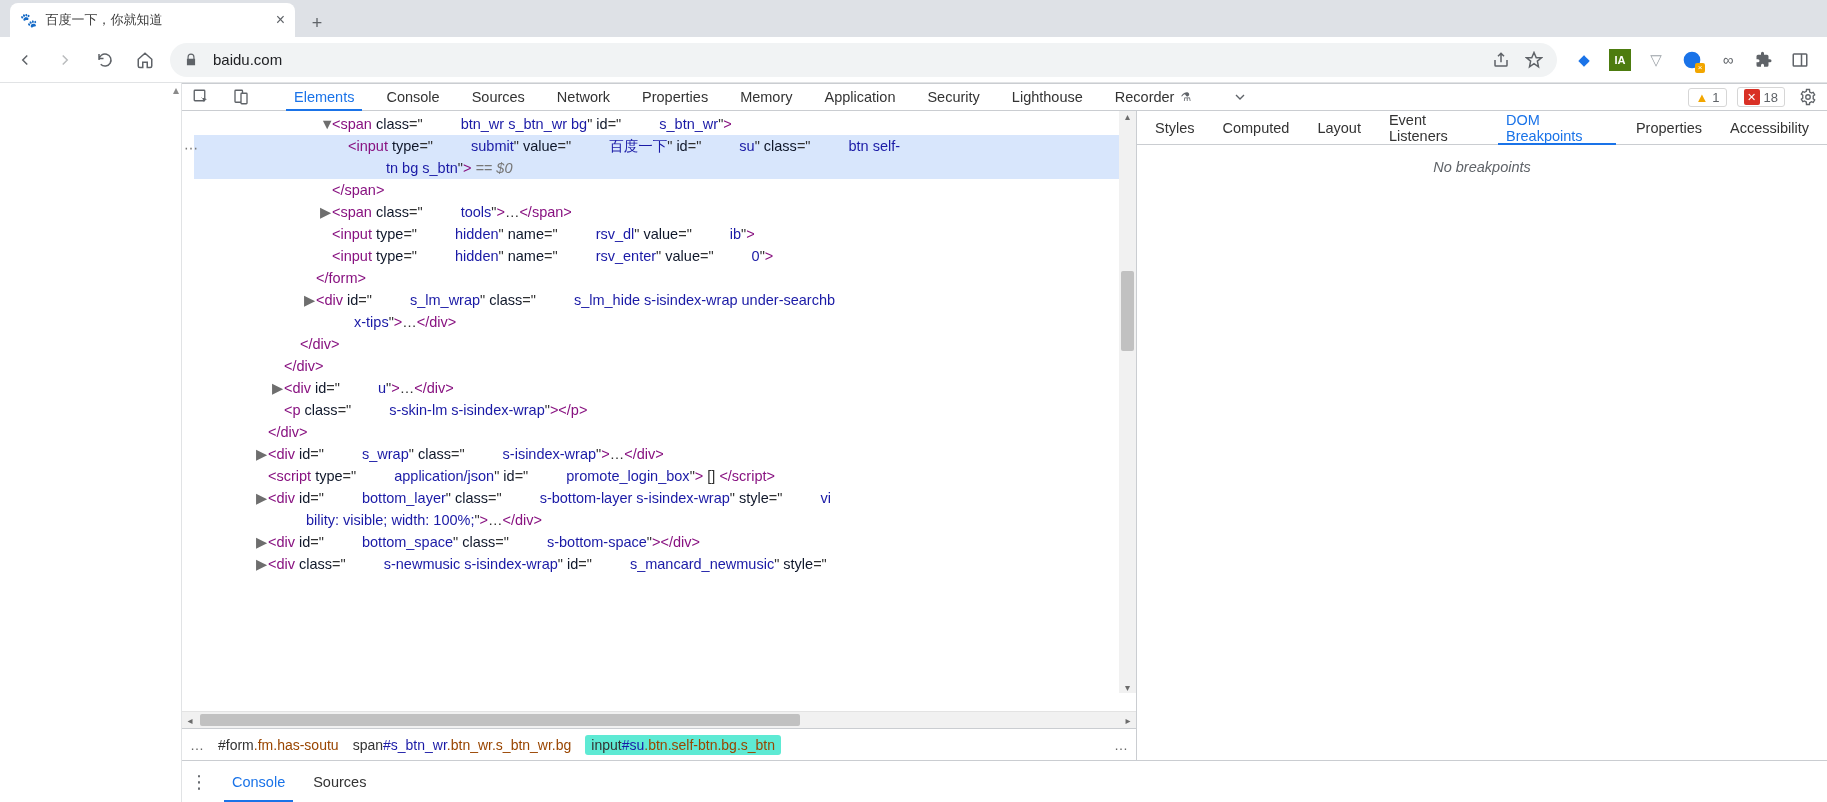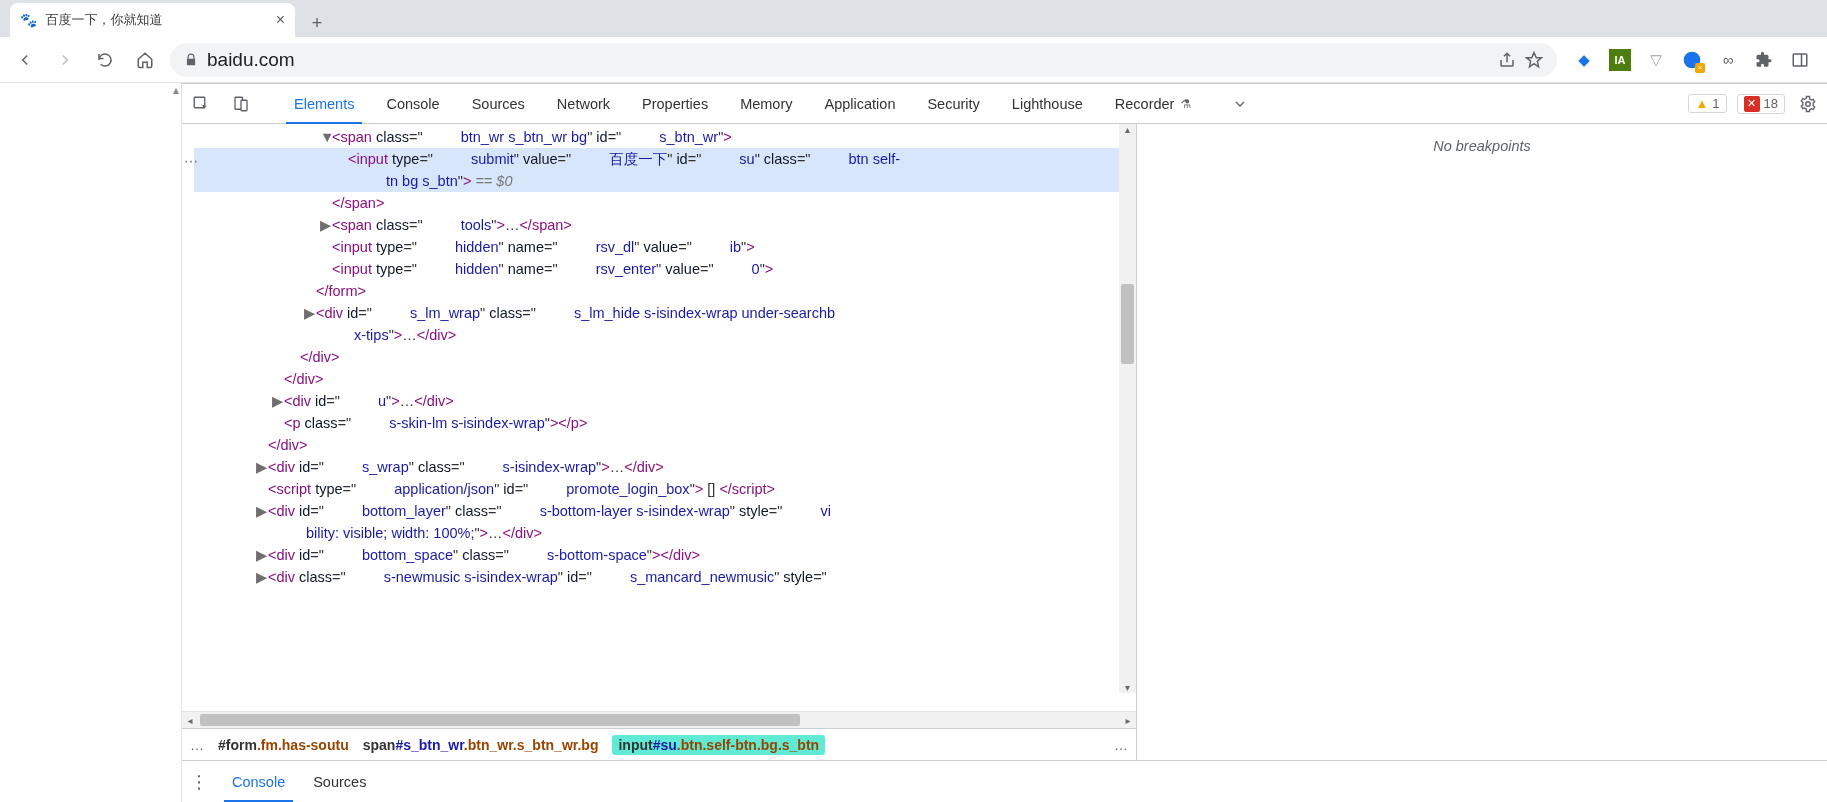--- a/index.html
+++ b/index.html
@@ -8,32 +8,32 @@
 
 .browser-tabs { height: 37px; background: #dee1e6; display: flex; align-items: flex-end; padding-left: 10px; }
 .tab { background: #fff; height: 34px; width: 285px; border-radius: 8px 8px 0 0; display: flex; align-items: center; padding: 0 10px; font-size: 13px; color: #3b3b3b; gap: 8px; }
 .tab .paw { color: #2f52e0; font-size: 14px; }
 .tab .close { margin-left: auto; color: #5f6368; font-size: 16px; cursor: pointer; }
 .newtab { width: 28px; height: 28px; display: flex; align-items: center; justify-content: center; color: #5f6368; font-size: 18px; margin-left: 8px; cursor: pointer; }
 
 .toolbar { height: 46px; display: flex; align-items: center; padding: 0 10px; gap: 10px; border-bottom: 1px solid #e1e3e5; background: #fff; }
 .nav-icon { width: 30px; height: 30px; display: flex; align-items: center; justify-content: center; color: #5f6368; font-size: 18px; cursor: pointer; }
 .nav-icon.dis { color: #babcbe; }
-.omnibox { flex: 1; height: 34px; background: #f1f3f4; border-radius: 17px; display: flex; align-items: center; padding: 0 14px; gap: 9px; color: #202124; font-size: 19px; }
+.omnibox { flex: 1; height: 34px; background: #f1f3f4; border-radius: 17px; display: flex; align-items: center; padding: 0 14px; gap: 15px; color: #202124; font-size: 15px; }
 .omnibox .lock { color: #5f6368; font-size: 13px; }
 .ext-icons { display: flex; gap: 14px; align-items: center; padding: 0 6px; }
 .ext { width: 22px; height: 22px; display: flex; align-items: center; justify-content: center; font-size: 15px; cursor: pointer; }
 
 
 .main { display: flex; height: 719px; }
 .left-gutter { width: 182px; background: #fff; border-right: 1px solid #e1e3e5; position: relative; }
 .left-gutter .up { position: absolute; top: 0; right: 2px; color: #8a8a8a; font-size: 12px; }
 
 .devtools { flex: 1; display: flex; flex-direction: column; border-top: 1px solid #cacdd1; }
-.dt-top { height: 40px; display: flex; align-items: center; border-bottom: 1px solid #cacdd1; padding: 0 6px; gap: 14px; }
+.dt-top { height: 27px; display: flex; align-items: center; border-bottom: 1px solid #cacdd1; padding: 0 6px; gap: 14px; }
 .dt-top .ico { width: 26px; height: 26px; display: flex; align-items: center; justify-content: center; color: #5f6368; cursor: pointer; }
 .dt-tabs { display: flex; height: 100%; margin-left: 10px; }
 .dt-tab { padding: 0 16px; display: flex; align-items: center; font-size: 14.5px; color: #333; cursor: pointer; position: relative; }
 .dt-tab.active { color: #1a73e8; }
 .dt-tab.active::after { content: ""; position: absolute; left: 8px; right: 8px; bottom: -1px; height: 2px; background: #1a73e8; }
 .rec-icon { margin-left: 6px; color: #5f6368; font-size: 12px; }
 .dt-top .right { margin-left: auto; display: flex; align-items: center; gap: 10px; }
 .badge { padding: 1px 6px; border-radius: 3px; font-size: 13px; display: flex; align-items: center; gap: 4px; }
 .badge.warn { background: #fff; border: 1px solid #d6d6d6; color: #5f6368; }
 .badge.warn .tri { color: #f2a600; }
@@ -54,21 +54,21 @@
 .t-comm { color: #777; font-style: italic; }
 .vscroll { position: absolute; right: 0; top: 0; bottom: 18px; width: 17px; background: #f1f1f1; }
 .vscroll .thumb { position: absolute; left: 2px; right: 2px; background: #c1c1c1; top: 160px; height: 80px; border-radius: 2px; }
 .vscroll .ar { position: absolute; left: 0; right: 0; text-align: center; color: #6b6b6b; font-size: 10px; }
 .hscroll { height: 17px; background: #f1f1f1; position: relative; border-top: 1px solid #e3e3e3; }
 .hscroll .thumb { position: absolute; top: 2px; bottom: 2px; left: 18px; width: 600px; background: #c1c1c1; border-radius: 2px; }
 .hscroll .ar { position: absolute; top: 0; bottom: 0; display: flex; align-items: center; color: #6b6b6b; font-size: 10px; width: 16px; justify-content: center; }
 
 .crumbs { height: 32px; display: flex; align-items: center; border-top: 1px solid #cacdd1; padding: 0 8px; gap: 14px; font-size: 14px; }
 .crumbs .ell { color: #666; }
-.crumb { color: #333; font-weight: bold; }
+.crumb { color: #333; }
 .crumb .id { color: #1a1aa6; }
 .crumb .cls { color: #994500; }
 .crumb.active { background: #5eead4; padding: 2px 6px; border-radius: 3px; }
 
 .side-pane { width: 690px; display: flex; flex-direction: column; }
 .side-tabs { height: 34px; display: flex; align-items: center; border-bottom: 1px solid #cacdd1; padding: 0 4px; gap: 0; }
 .side-tab { padding: 0 14px; height: 100%; display: flex; align-items: center; font-size: 14.5px; color: #333; cursor: pointer; position: relative; }
 .side-tab.active { color: #1a73e8; }
 .side-tab.active::after { content: ""; position: absolute; left: 6px; right: 6px; bottom: -1px; height: 2px; background: #1a73e8; }
 .side-body { flex: 1; display: flex; align-items: flex-start; justify-content: center; padding-top: 14px; color: #5f6368; font-size: 14.5px; font-style: italic; }
@@ -233,20 +233,29 @@
           <span id="crumbs-inner" style="display:flex;gap:14px;align-items:center">
               <span class="crumb"><span>#form</span><span class="cls">.fm.has-soutu</span></span>
               <span class="crumb"><span>span</span><span class="id">#s_btn_wr</span><span class="cls">.btn_wr.s_btn_wr.bg</span></span>
               <span class="crumb active"><span>input</span><span class="id">#su</span><span class="cls">.btn.self-btn.bg.s_btn</span></span>
             </span>
           <span class="ell" style="margin-left:auto">…</span>
         </div>
       </div>
 
       <div class="side-pane">
+        <div class="side-tabs" id="side-tabs">
+            <div class="side-tab">Styles</div>
+            <div class="side-tab">Computed</div>
+            <div class="side-tab">Layout</div>
+            <div class="side-tab">Event Listeners</div>
+            <div class="side-tab active">DOM Breakpoints</div>
+            <div class="side-tab">Properties</div>
+            <div class="side-tab">Accessibility</div>
+          </div>
         <div class="side-body">
           <span>No breakpoints</span>
         </div>
       </div>
     </div>
 
     <div class="drawer">
       <span class="menu">⋮</span>
       <div class="drawer-tabs" id="drawer-tabs">
           <div class="drawer-tab active">Console</div>

